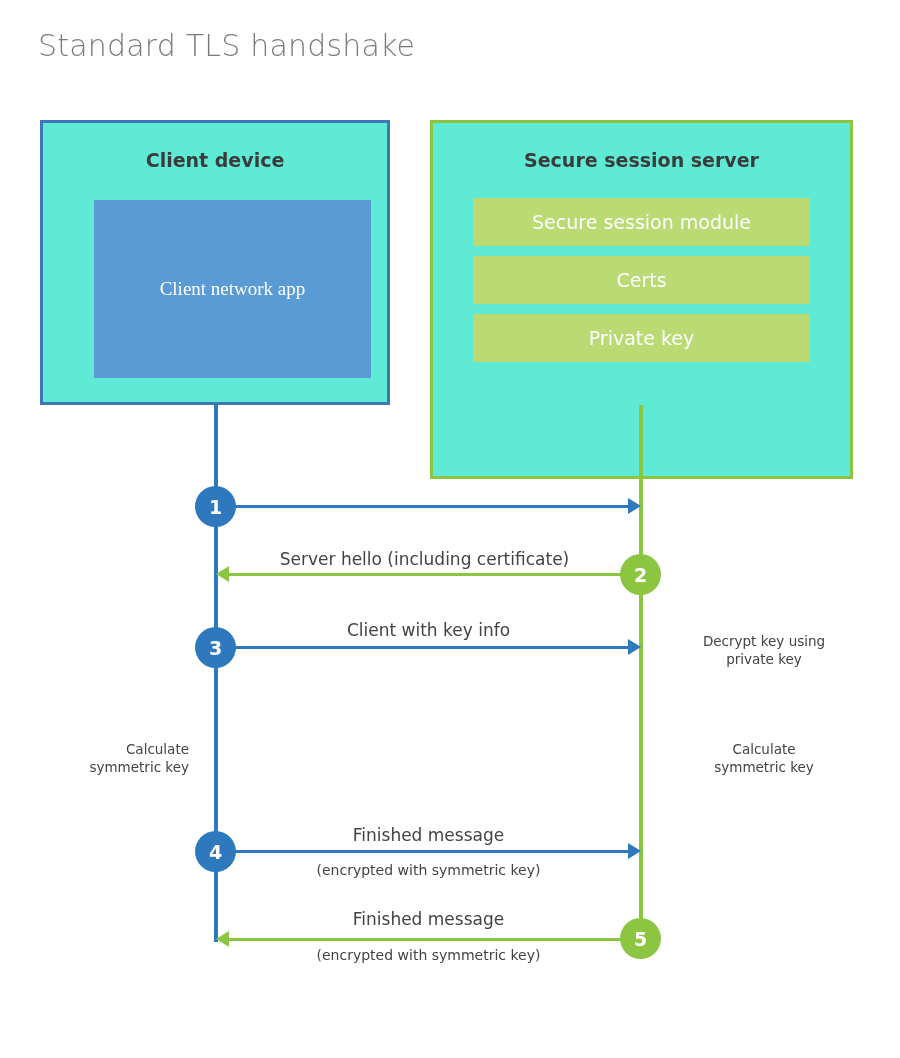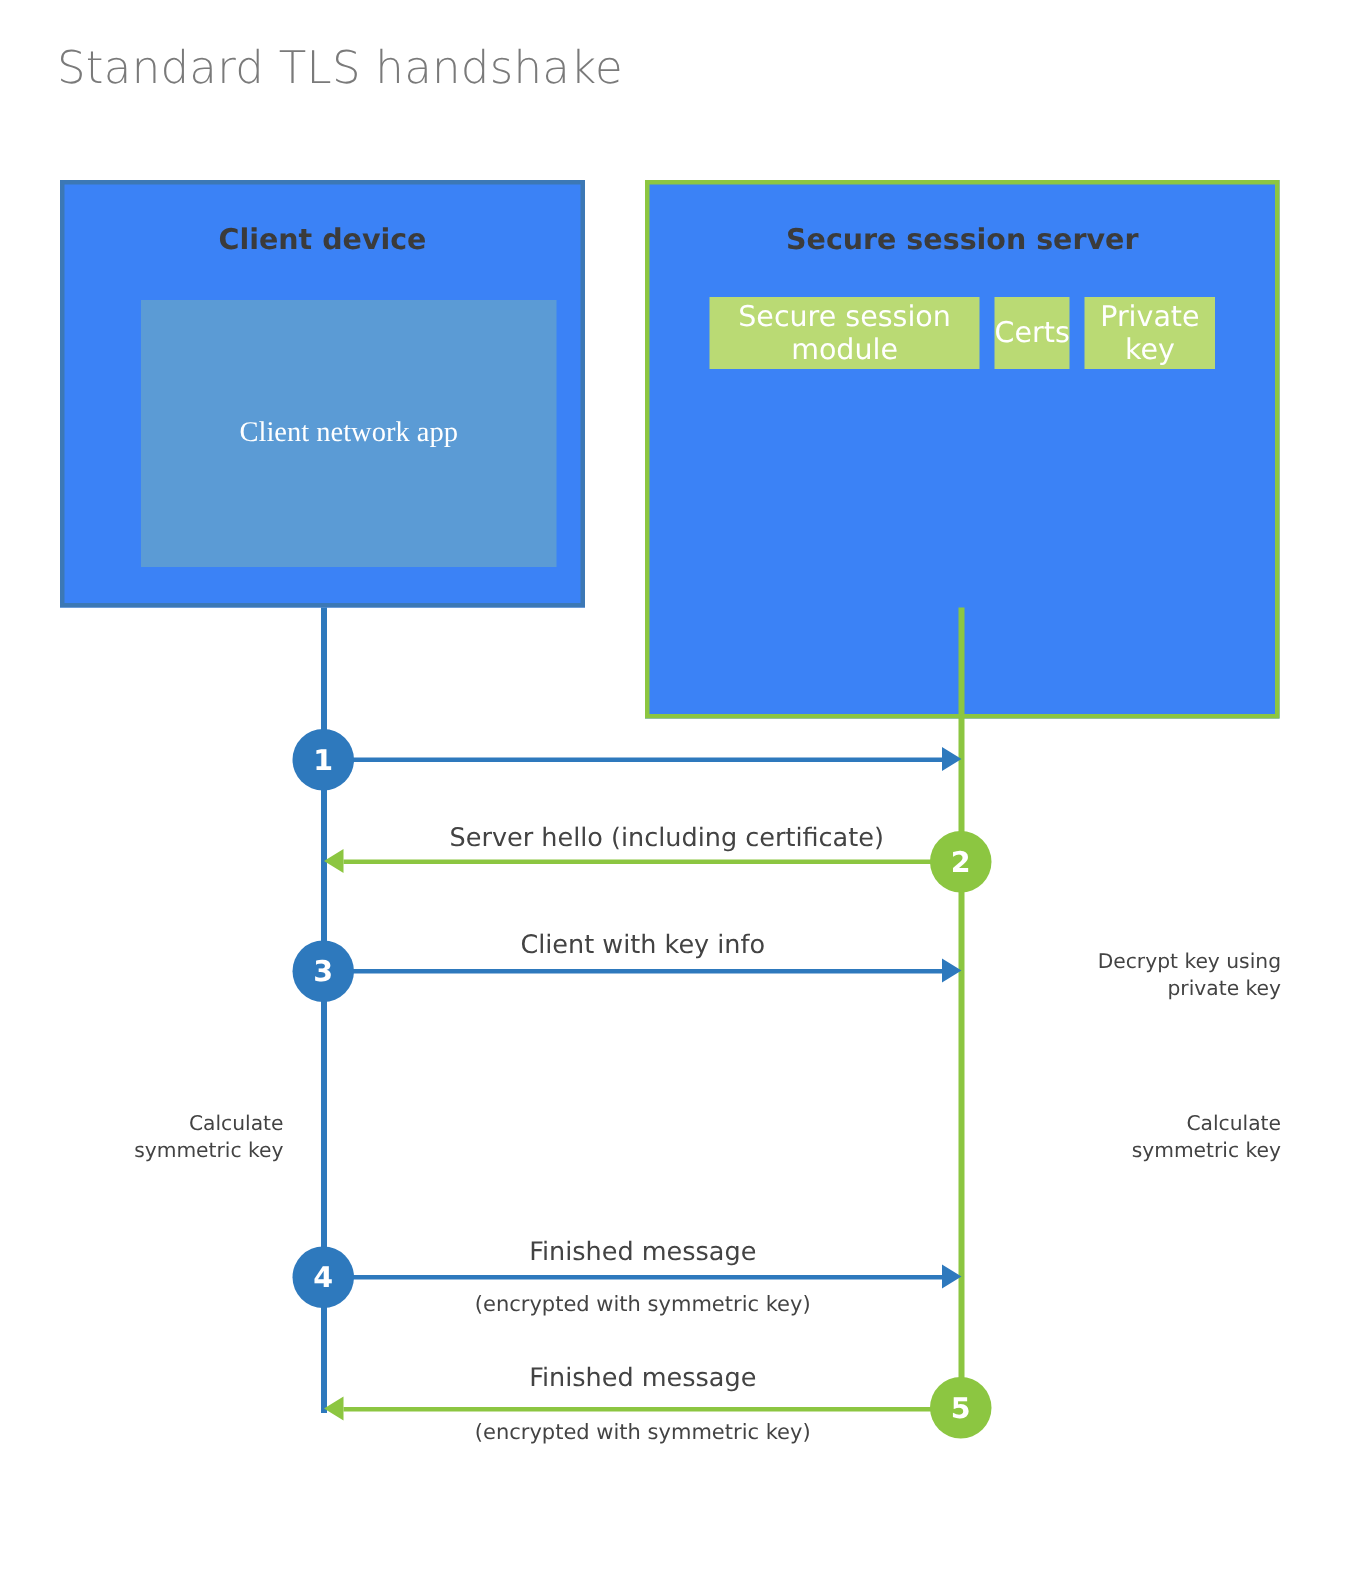--- a/index.html
+++ b/index.html
@@ -30,21 +30,21 @@
     font-size: 30px;
     font-weight: 300;
     color: #7a7a7a;
     letter-spacing: 0.2px;
     white-space: nowrap;
   }
 
   
   .party-box {
     position: absolute;
-    background: #3b82f6;
+    background: #5eead4;
     box-sizing: border-box;
   }
   #client-box {
     left: 40px;
     top: 120px;
     width: 350px;
     height: 285px;
     border: 3px solid #3c78b5;
   }
   #server-box {
@@ -85,21 +85,21 @@
     padding: 0 14px;
     font-family: Liberation Serif, serif;
   }
 
   .server-stack {
     position: absolute;
     left: 40px;
     top: 75px;
     width: 337px;
     display: flex;
-    flex-direction: row;
+    flex-direction: column;
     gap: 10px;
   }
   .server-block {
     height: 48px;
     background: #bada74;
     color: #ffffff;
     font-size: 19px;
     display: flex;
     align-items: center;
     justify-content: center;
@@ -175,21 +175,21 @@
   }
 
   
   .side-note {
     position: absolute;
     color: #434343;
     font-size: 13.5px;
     line-height: 1.35;
   }
   .side-note.left  { text-align: right; }
-  .side-note.right { text-align: right; }
+  .side-note.right { text-align: center; }
 </style>
 </head>
 <body>
 
 <div id="diagram-root">
 
   <div class="page-title">Standard TLS handshake</div>
 
   <div class="party-box" id="client-box">
     <div class="party-title">Client device</div>
@@ -205,21 +205,21 @@
     </div>
   </div>
 
   <div class="lifeline" id="client-lifeline"></div>
   <div class="lifeline" id="server-lifeline"></div>
 
   <div class="msg-line blue" style="left:216px; top:505px; width:412px;"></div>
   <div class="arrow-head right blue" style="left:628px; top:498px;"></div>
   <div class="step-badge blue" style="left:195px; top:486px;">1</div>
 
-  <div class="msg-label" style="left:232px; top:549px; width:425px;">Server hello (including certificate)</div>
+  <div class="msg-label" style="left:212px; top:549px; width:425px;">Server hello (including certificate)</div>
   <div class="msg-line green" style="left:229px; top:573px; width:412px;"></div>
   <div class="arrow-head left green" style="left:216px; top:566px;"></div>
   <div class="step-badge green" style="left:620px; top:554px;">2</div>
 
   <div class="msg-label" style="left:216px; top:620px; width:425px;">Client with key info</div>
   <div class="msg-line blue" style="left:216px; top:646px; width:412px;"></div>
   <div class="arrow-head right blue" style="left:628px; top:639px;"></div>
   <div class="step-badge blue" style="left:195px; top:627px;">3</div>
 
   <div class="side-note right" style="left:674px; top:632px; width:180px; white-space:pre-line;">Decrypt key using

